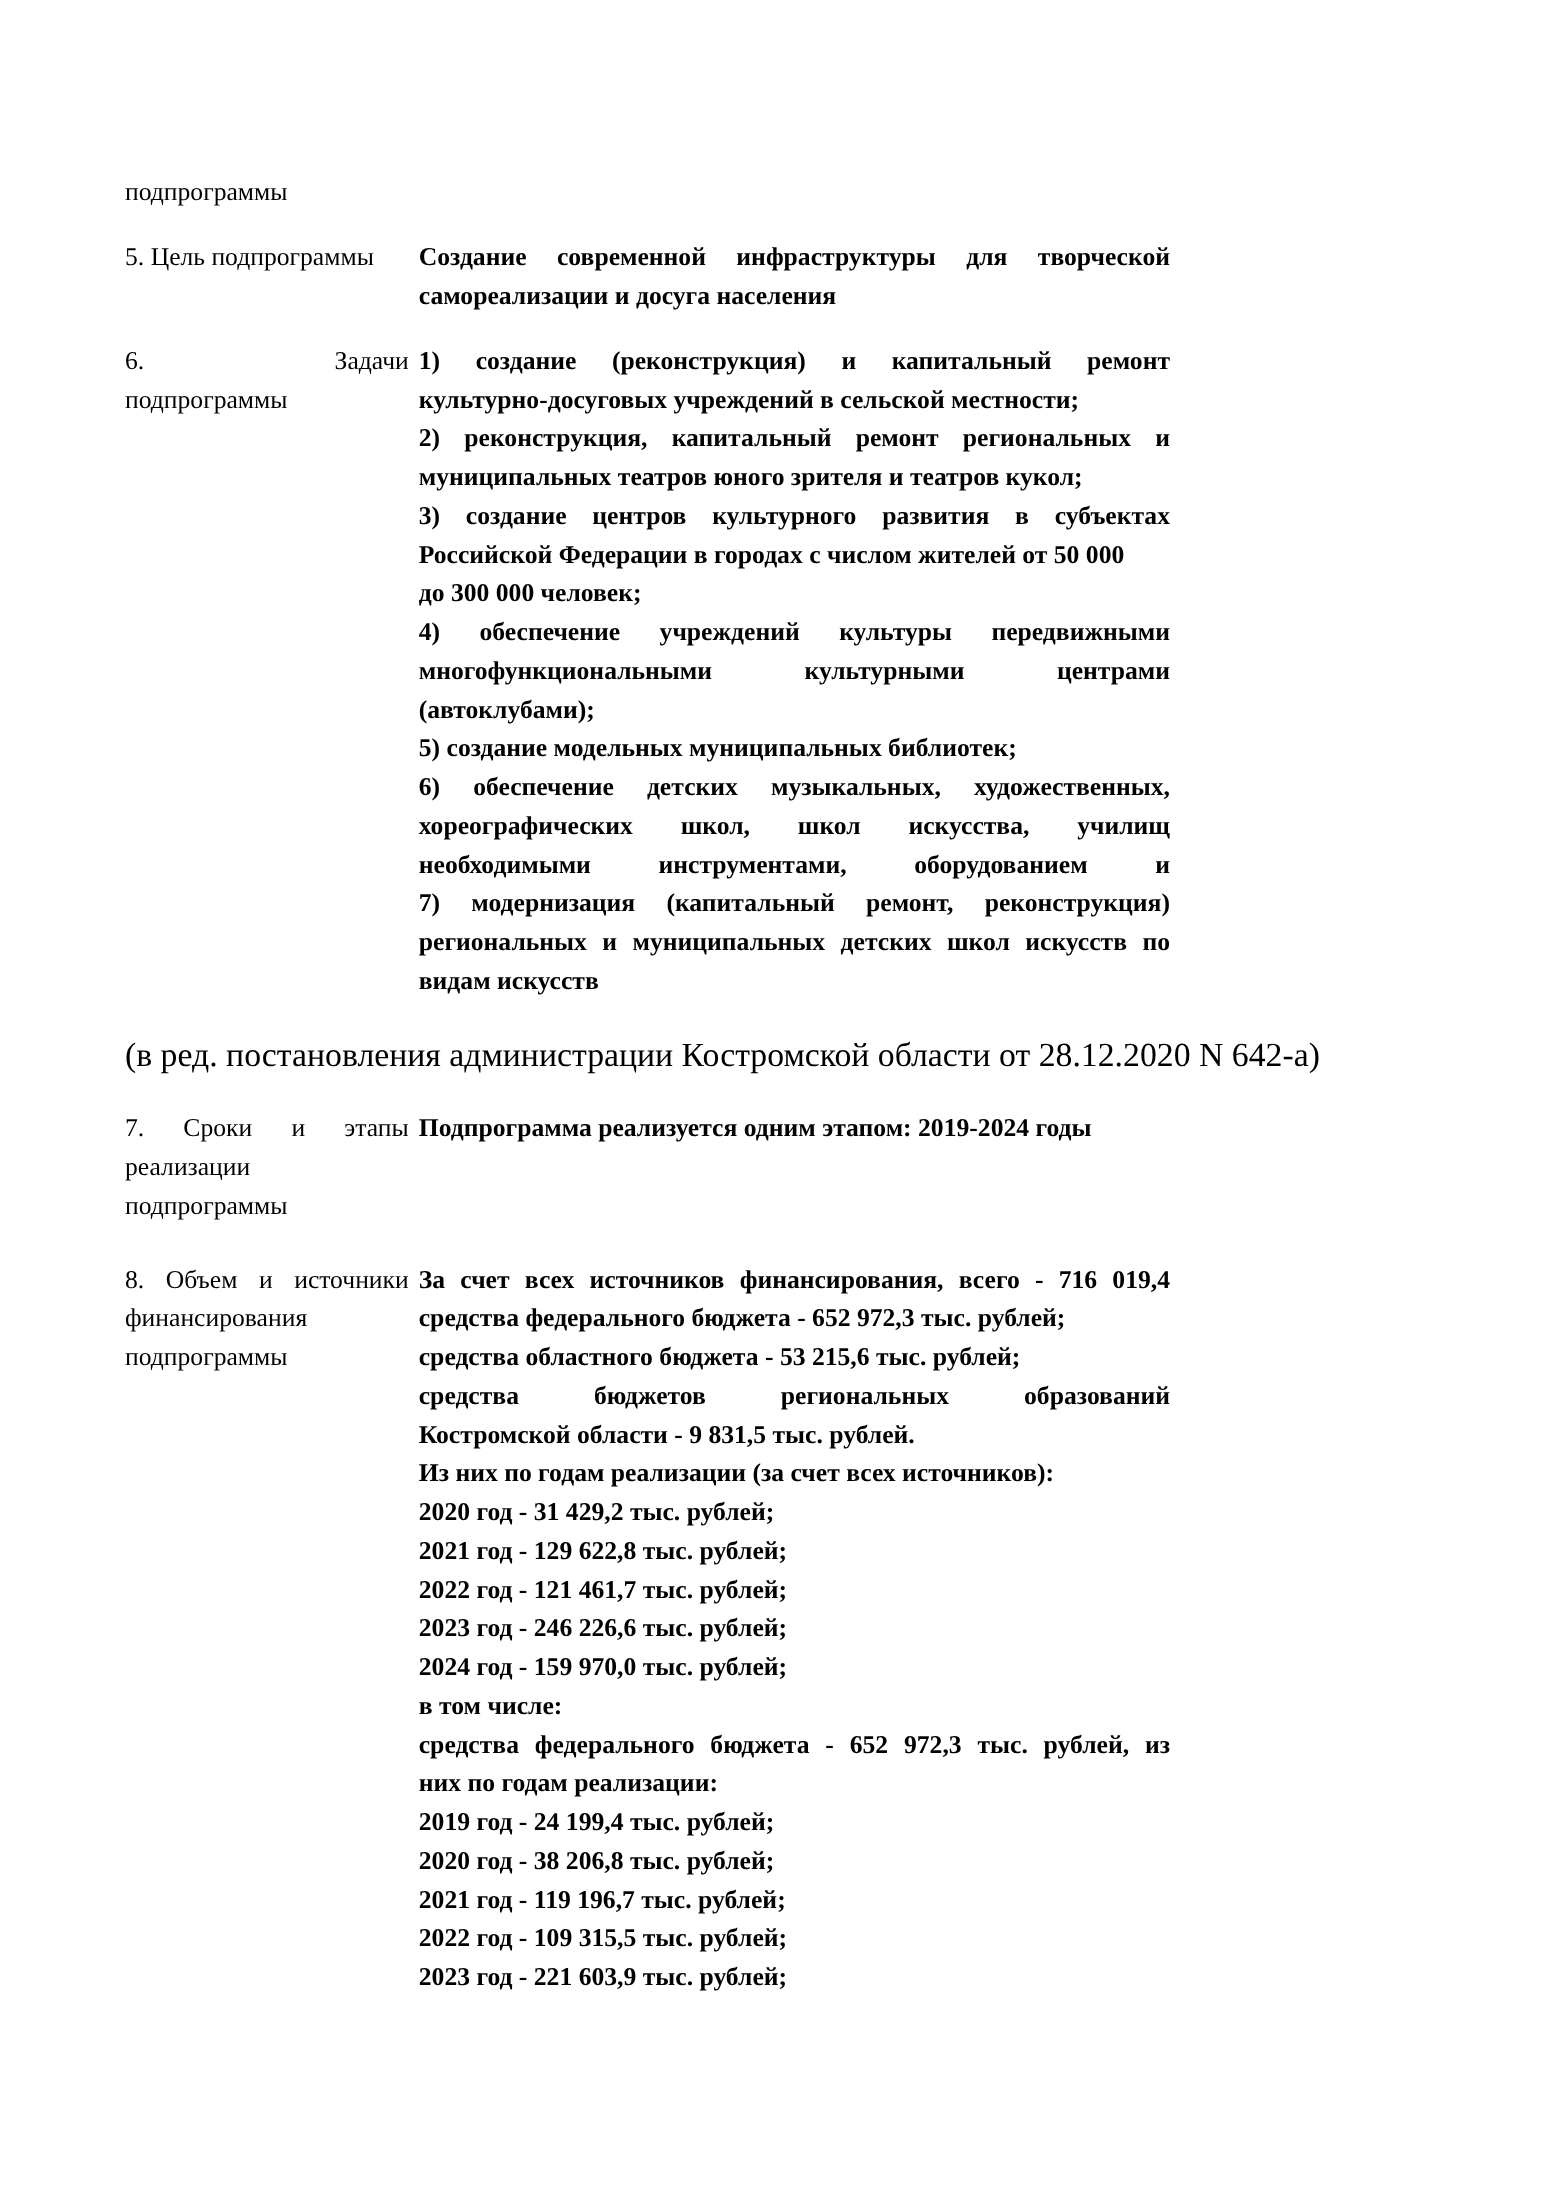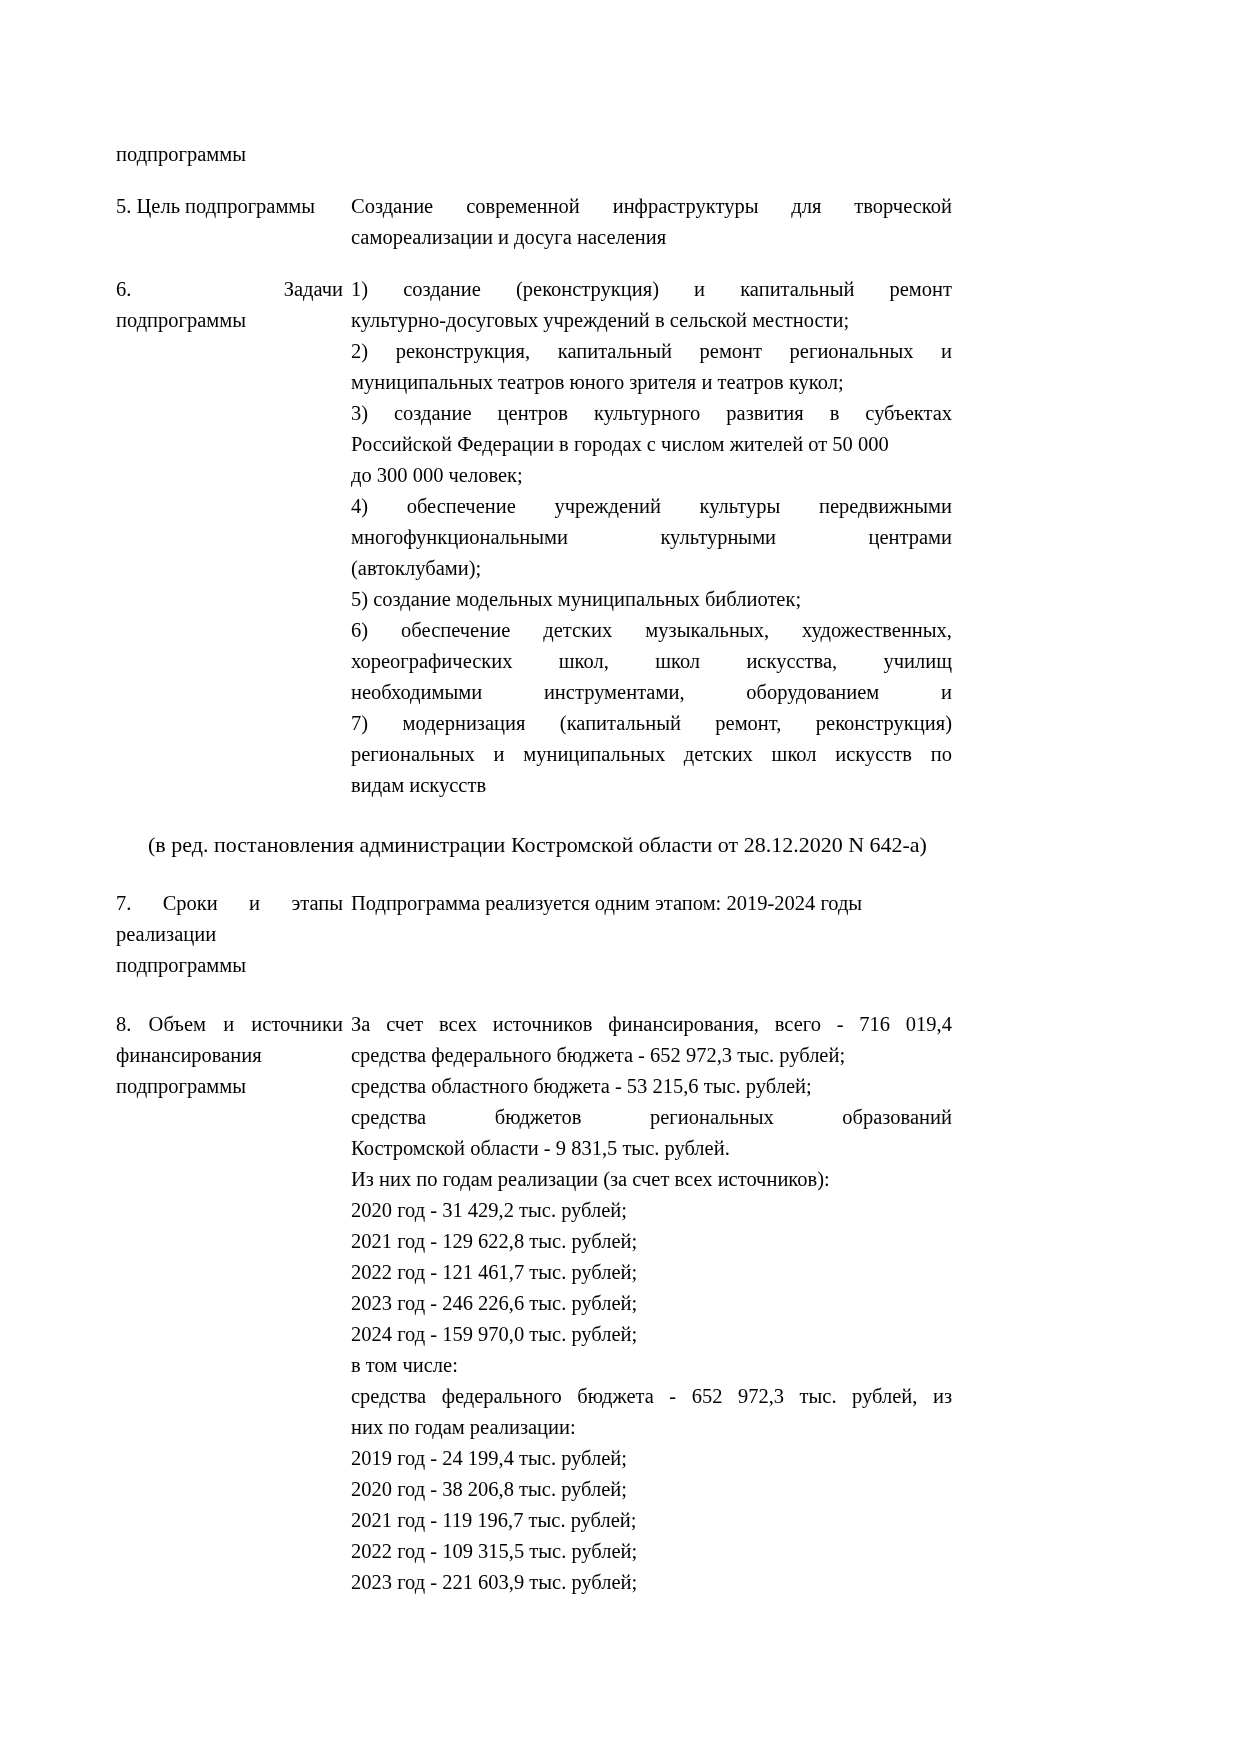--- a/index.html
+++ b/index.html
@@ -24,21 +24,20 @@
     width: 1240px;
     height: 1754px;
     background: #ffffff;
   }
 
   .content {
     position: absolute;
     left: 100px;
     top: 139px;
     width: 843px;
-    margin-left: 16px;
   }
 
   
   .row {
     display: flex;
     align-items: flex-start;
     width: 843px;
   }
 
   .col-label {
@@ -55,20 +54,21 @@
 
   .col-value {
     width: 601px;
     flex: 0 0 601px;
     box-sizing: border-box;
     font-size: 20.5px;
     line-height: 31px;
     text-align: justify;
     text-align-last: left;
     hyphens: none;
+    font-weight: bold;
   }
 
   
   .label-spread {
     display: flex;
     justify-content: space-between;
     width: 100%;
   }
   .label-spread > span { white-space: nowrap; }
 
@@ -80,23 +80,23 @@
   
   .just-all {
     text-align: justify;
     text-align-last: justify;
   }
   .gap-m { height: 21px; }
   .gap-l { height: 28px; }
 
   .fullwidth-note {
     width: 843px;
-    font-size: 22px;
+    font-size: 27px;
     line-height: 31px;
-    text-align: center;
+    text-align: left;
     white-space: nowrap;
   }
 </style>
 </head>
 <body>
 
 <div class="page">
   <div class="content">
 
     <div class="row">

